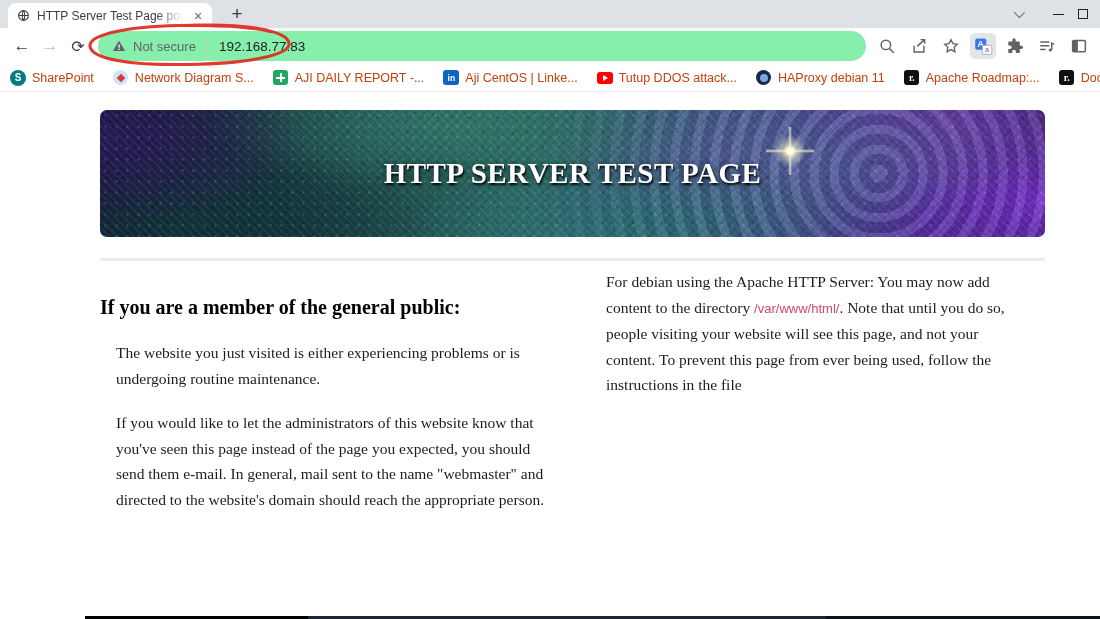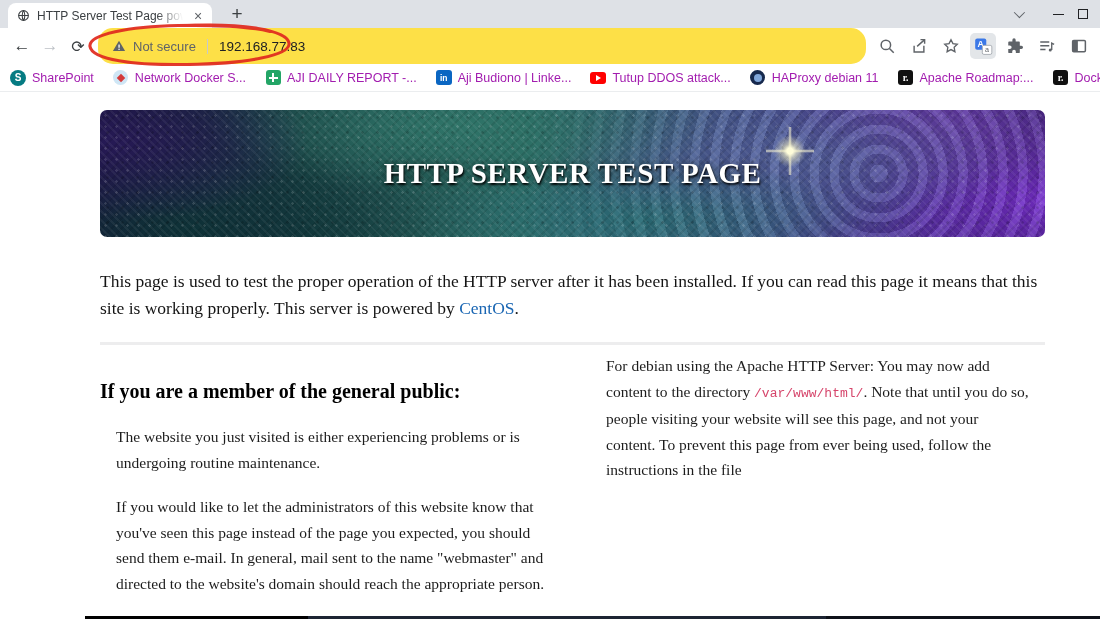--- a/index.html
+++ b/index.html
@@ -34,39 +34,39 @@
   .win-btn.last { width:22px; justify-content:flex-start; }
 
   
   .toolbar { position:absolute; top:28px; left:0; right:0; height:36px; background:#fff;
     display:flex; align-items:center; padding:0 8px; }
   .nav-btn { width:28px; height:28px; display:flex; align-items:center; justify-content:center;
     font-size:17px; color:#3c4043; cursor:pointer; }
   .nav-btn.disabled { color:#bdc1c6; }
   .reload { font-size:16px; }
   .omnibox {
-    flex:1; height:36px; margin:0 8px 0 6px; background:#fde047; border-radius:15px;
+    flex:1; height:30px; margin:0 8px 0 6px; background:#86efac; border-radius:15px;
     display:flex; align-items:center; padding:0 14px; min-width:0;
   }
   .sec-label { font-size:13px; color:#5f6368; margin-left:7px; white-space:nowrap; }
   .omni-div { width:1px; height:15px; background:#c6c9cd; margin:0 11px; }
   .omni-url { font-size:13.5px; color:#202124; white-space:nowrap; }
   .tool-icons { display:flex; align-items:center; gap:6px; }
   .ticon { width:26px; height:26px; display:flex; align-items:center; justify-content:center;
     cursor:pointer; border-radius:5px; }
   .ticon.hl { background:#e3e6e9; }
 
   
   .annot { position:absolute; left:84px; top:22px; pointer-events:none; z-index:30; }
 
   
   .bookmarks { position:absolute; top:64px; left:0; right:0; height:28px; background:#fff;
     display:flex; align-items:center; padding:0 10px; gap:19px; border-bottom:1px solid #ebedef; }
   .bm { display:flex; align-items:center; gap:6px; cursor:pointer; white-space:nowrap; }
-  .bm-label { font-size:12.5px; color:#a21caf; }
+  .bm-label { font-size:12.5px; color:#c2410c; }
   .bmi { width:16px; height:16px; flex:0 0 16px; display:flex; align-items:center; justify-content:center; }
   .i-sharepoint { width:16px; height:16px; border-radius:50%; background:#057b82; color:#fff;
     font-size:10px; font-weight:bold; display:flex; align-items:center; justify-content:center; }
   .i-network { width:15px; height:15px; border-radius:50%; background:#cfe6f5; position:relative; }
   .i-network::after { content:""; position:absolute; left:4.5px; top:4.5px; width:6px; height:6px;
     background:#d43a3a; transform:rotate(45deg); }
   .i-sheets { width:15px; height:15px; border-radius:3px; background:#23a566; color:#fff; position:relative; }
   .i-sheets::before { content:""; position:absolute; left:6.5px; top:3px; width:2px; height:9px; background:#fff; }
   .i-sheets::after { content:""; position:absolute; left:3px; top:6.5px; width:9px; height:2px; background:#fff; }
   .i-linkedin { width:30px; height:15px; border-radius:3px; background:#0a66c2; color:#fff;
@@ -119,21 +119,21 @@
       radial-gradient(circle, #fffdda 0 3px, rgba(255,250,200,.55) 7px, rgba(255,250,200,0) 16px),
       linear-gradient(to bottom, transparent 46%, rgba(255,250,215,.75) 50%, transparent 54%),
       linear-gradient(to right, transparent 46%, rgba(255,250,215,.75) 50%, transparent 54%); }
   .banner-title {
     position:absolute; inset:0; z-index:3; display:flex; align-items:center; justify-content:center;
     color:#fff; font-weight:bold; font-size:29px; letter-spacing:.5px;
     text-shadow:1px 2px 2px rgba(0,0,0,.9), 0 0 8px rgba(0,0,0,.45);
   }
   .intro { margin:31px 55px 0 100px; font-size:17.5px; line-height:26.5px; color:#141414; }
   .seg-link { color:#1a66b3; text-decoration:none; cursor:pointer; }
-  .seg-code { font-family:Liberation Mono, monospace; color:#d6456b; font-size:0.84em; }
+  .seg-code { font-family:Liberation Sans, sans-serif; color:#d6456b; font-size:0.84em; }
   .rule { margin:21px 55px 0 100px; height:3px; background:#ededee; border:0; }
   .cols { margin:8px 55px 0 100px; display:flex; gap:28px; }
   .col-left { width:462px; flex:0 0 462px; }
   .col-right { flex:1; min-width:0; }
   .col h2 { font-size:20px; font-weight:bold; color:#000; margin:27px 0 21px; }
   .col p { font-size:15.5px; line-height:25.5px; margin:0 16px 19px; color:#1c1c1c; }
 
   .bottom-strip { position:absolute; left:85px; right:0; bottom:0; height:3px;
     background:linear-gradient(90deg, #000 0 22%, #1d2433 22% 73%, #0e1219 73%); }
 </style>
@@ -237,33 +237,33 @@
     <div class="bm">
       <span class="bmi">
           <span class="i-sharepoint">S</span>
         </span>
       <span class="bm-label">SharePoint</span>
     </div>
     <div class="bm">
       <span class="bmi">
           <span class="i-network"></span>
         </span>
-      <span class="bm-label">Network Docker S...</span>
+      <span class="bm-label">Network Diagram S...</span>
     </div>
     <div class="bm">
       <span class="bmi">
           <span class="i-sheets"></span>
         </span>
       <span class="bm-label">AJI DAILY REPORT -...</span>
     </div>
     <div class="bm">
       <span class="bmi">
           <span class="i-linkedin">in</span>
         </span>
-      <span class="bm-label">Aji Budiono | Linke...</span>
+      <span class="bm-label">Aji CentOS | Linke...</span>
     </div>
     <div class="bm">
       <span class="bmi">
           <span class="i-youtube"></span>
         </span>
       <span class="bm-label">Tutup DDOS attack...</span>
     </div>
     <div class="bm">
       <span class="bmi">
           <span class="i-haproxy"></span>
@@ -284,21 +284,20 @@
     </div>
 
   </div>
 
   <div class="page">
     <div class="banner">
       <div class="banner-star"></div>
       <div class="banner-title">HTTP SERVER TEST PAGE</div>
     </div>
 
-    <p class="intro"><span>This page is used to test the proper operation of the HTTP server after it has been installed. If you can read this page it means that this site is working properly. This server is powered by </span><a class="seg-link">CentOS</a><span>.</span></p>
 
     <hr class="rule">
 
     <div class="cols">
       <div class="col col-left">
         <h2>If you are a member of the general public:</h2>
         <p><span>The website you just visited is either experiencing problems or is undergoing routine maintenance.</span></p>
         <p><span>If you would like to let the administrators of this website know that you've seen this page instead of the page you expected, you should send them e-mail. In general, mail sent to the name "webmaster" and directed to the website's domain should reach the appropriate person.</span></p>
         <p></p>
       </div>

